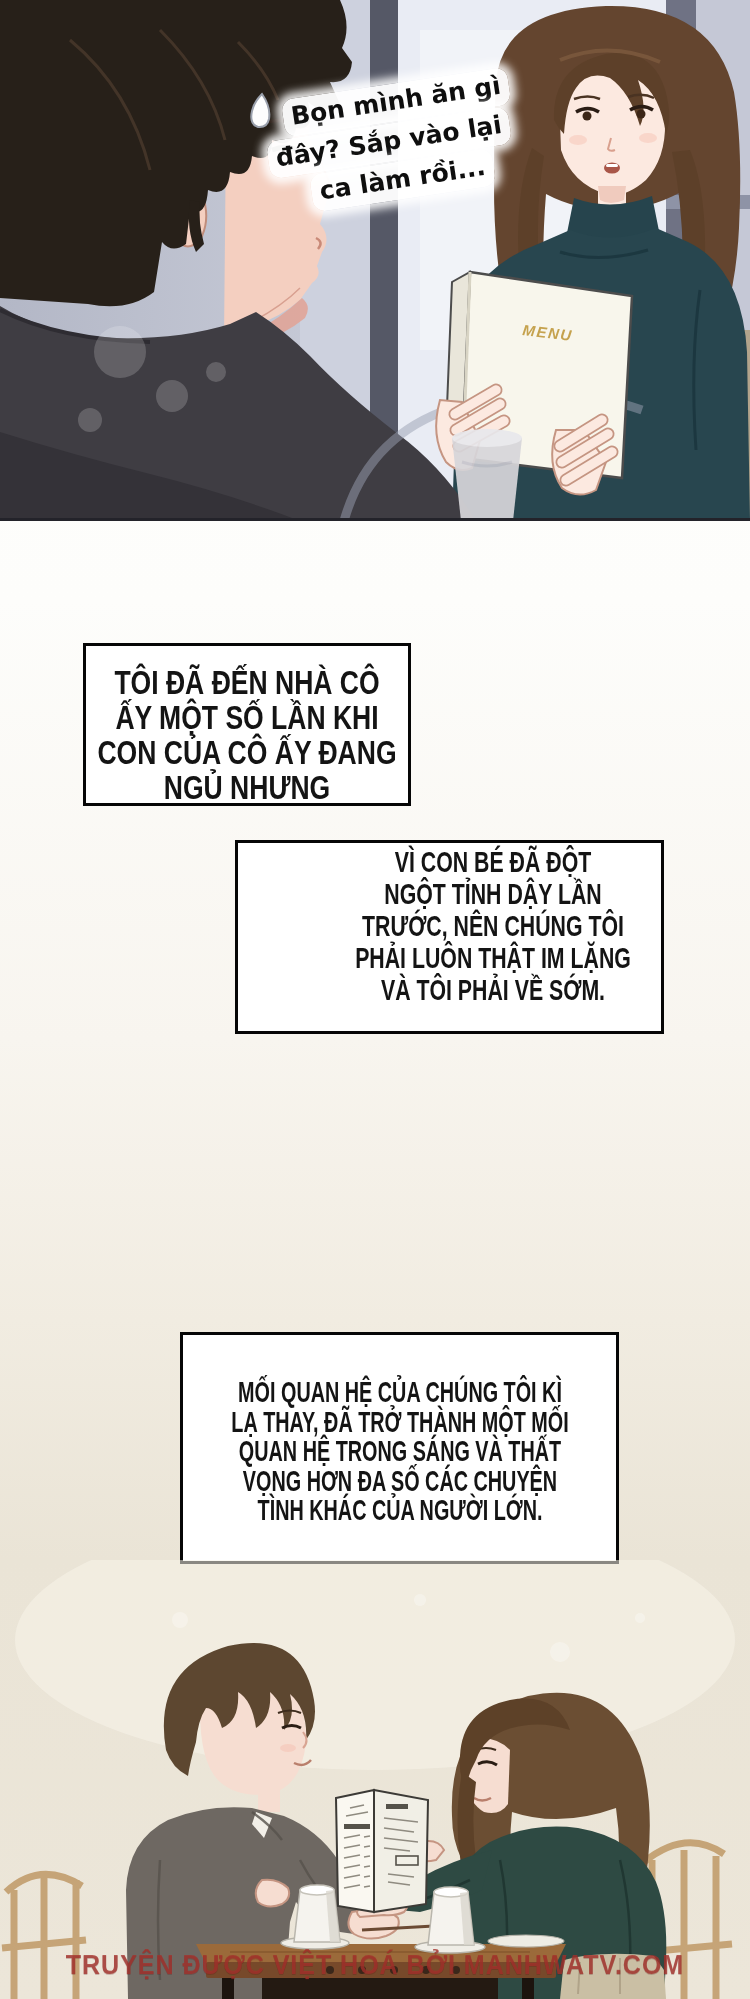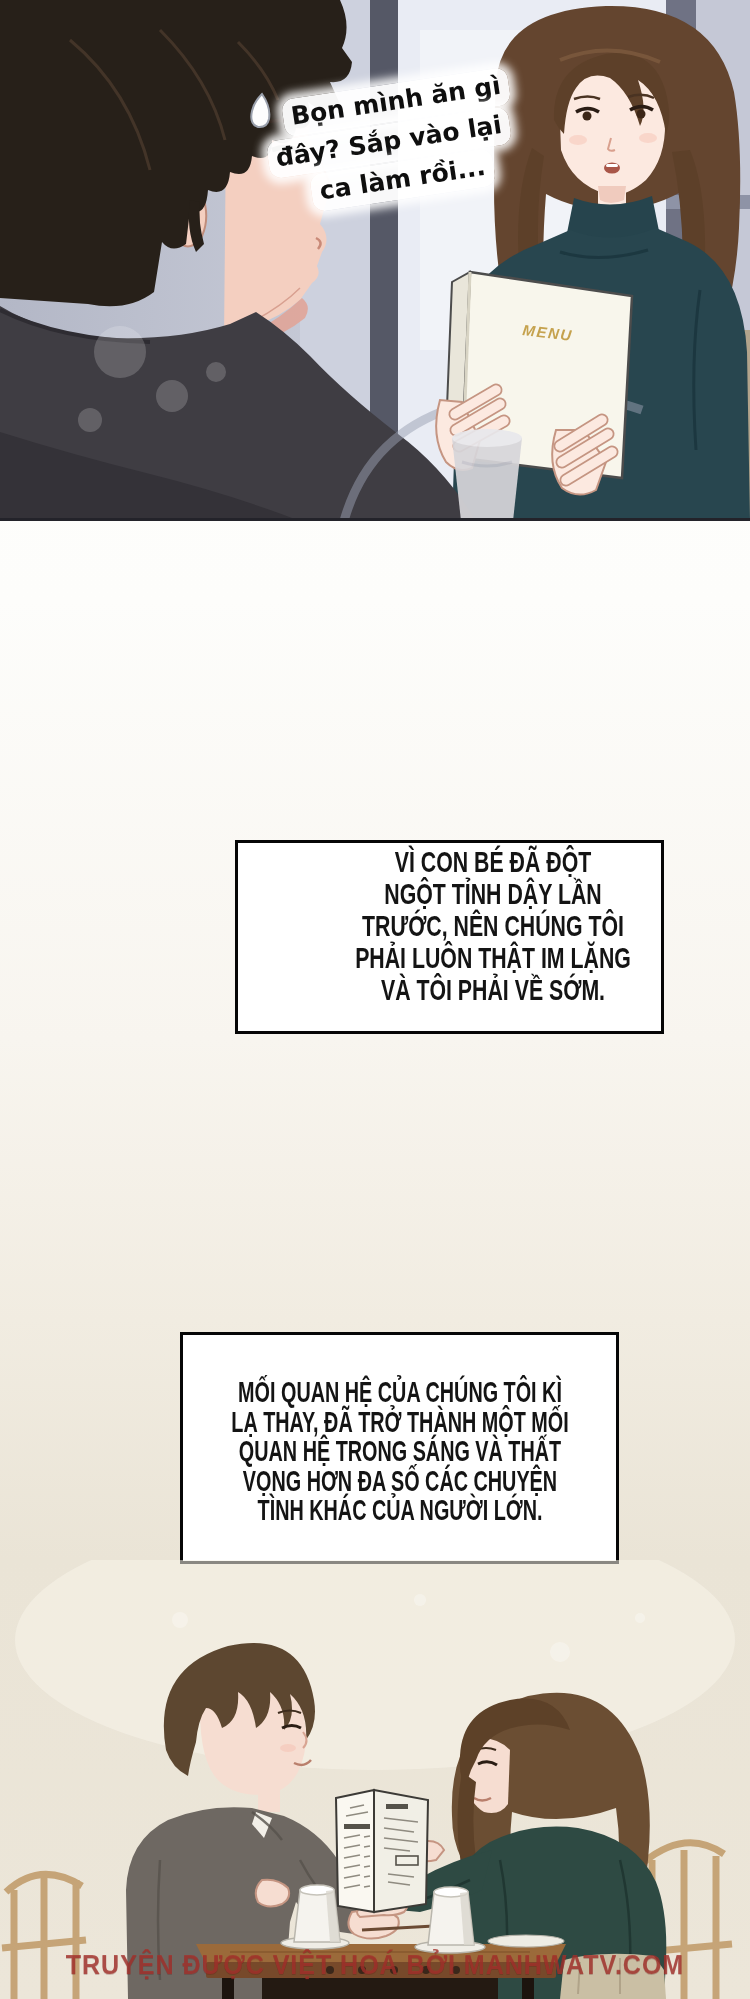--- a/index.html
+++ b/index.html
@@ -170,20 +170,28 @@
       <rect y="518" width="750" height="3" fill="#23232a"></rect>
     </svg>
 
     <div class="speech">
       <div><span class="sline s1">Bọn mình ăn gì</span></div>
       <div><span class="sline s2">đây? Sắp vào lại</span></div>
       <div><span class="sline s3">ca làm rồi...</span></div>
     </div>
   </section>
 
+  <div class="nbox nbox1">
+    <div class="cond">
+      <span class="nline">TÔI ĐÃ ĐẾN NHÀ CÔ</span>
+      <span class="nline">ẤY MỘT SỐ LẦN KHI</span>
+      <span class="nline">CON CỦA CÔ ẤY ĐANG</span>
+      <span class="nline">NGỦ NHƯNG</span>
+    </div>
+  </div>
 
   <div class="nbox nbox2">
     <div class="cond">
       <span class="nline">VÌ CON BÉ ĐÃ ĐỘT</span>
       <span class="nline">NGỘT TỈNH DẬY LẦN</span>
       <span class="nline">TRƯỚC, NÊN CHÚNG TÔI</span>
       <span class="nline">PHẢI LUÔN THẬT IM LẶNG</span>
       <span class="nline">VÀ TÔI PHẢI VỀ SỚM.</span>
     </div>
   </div>

